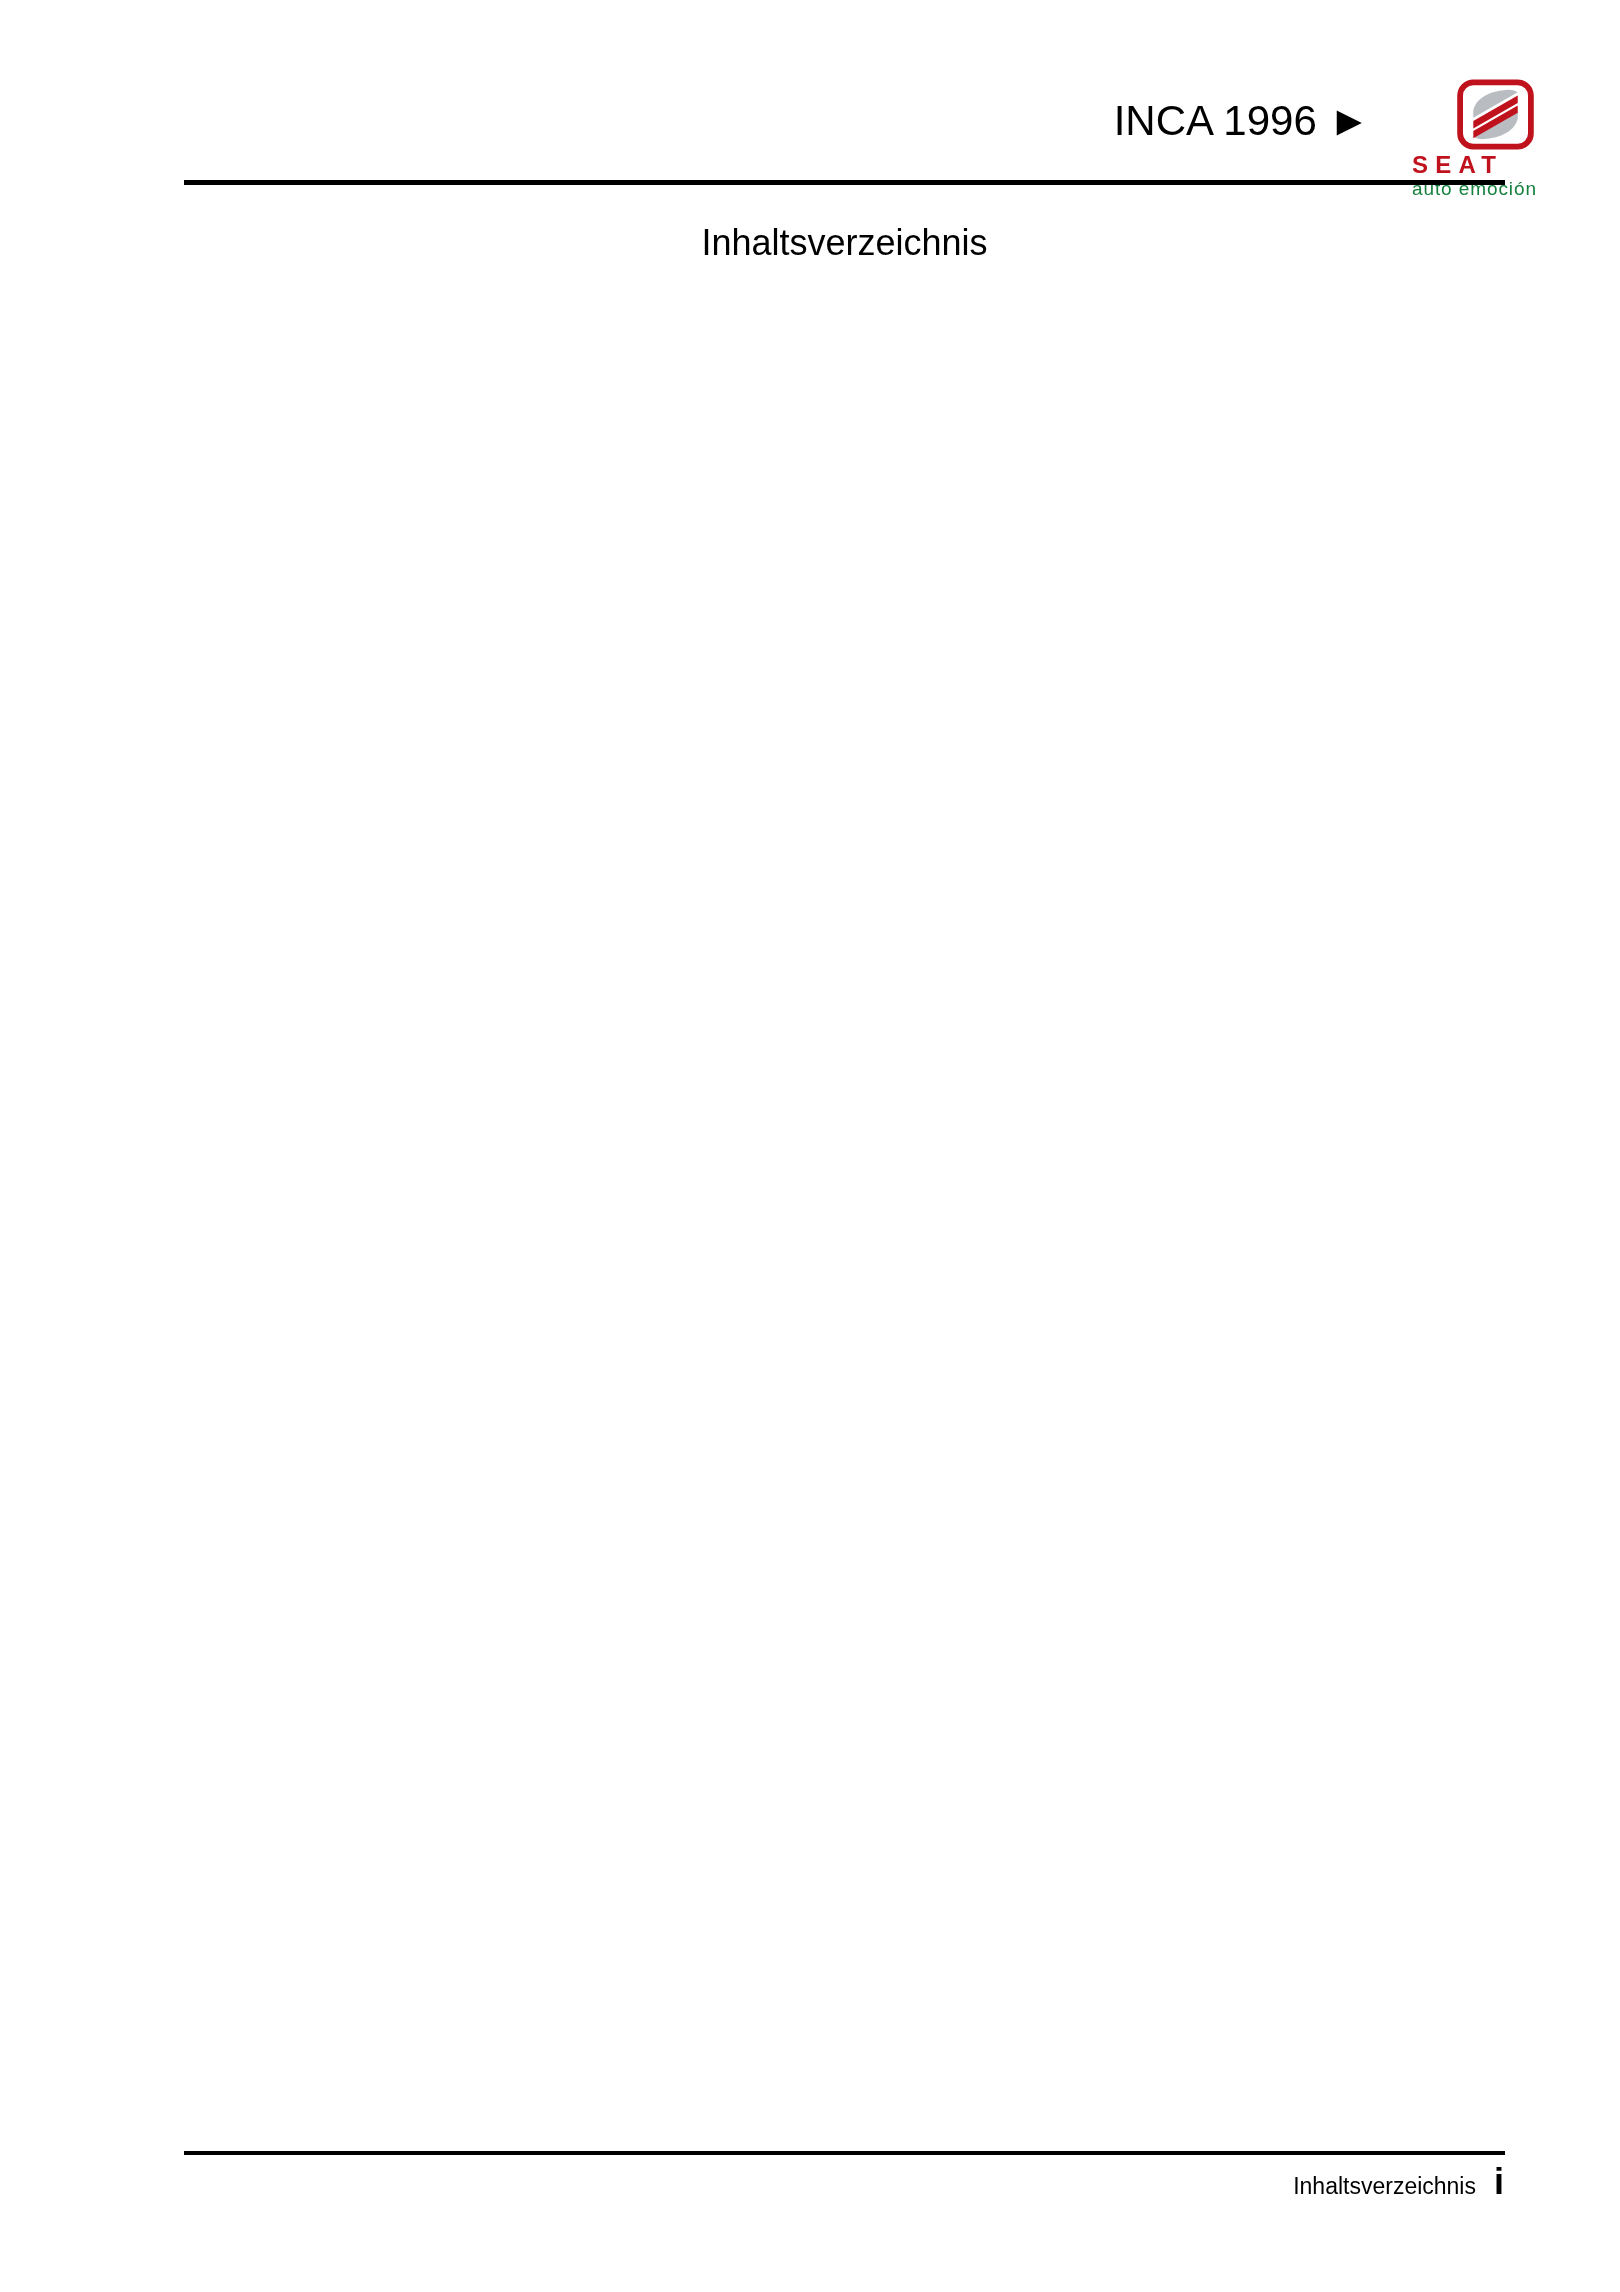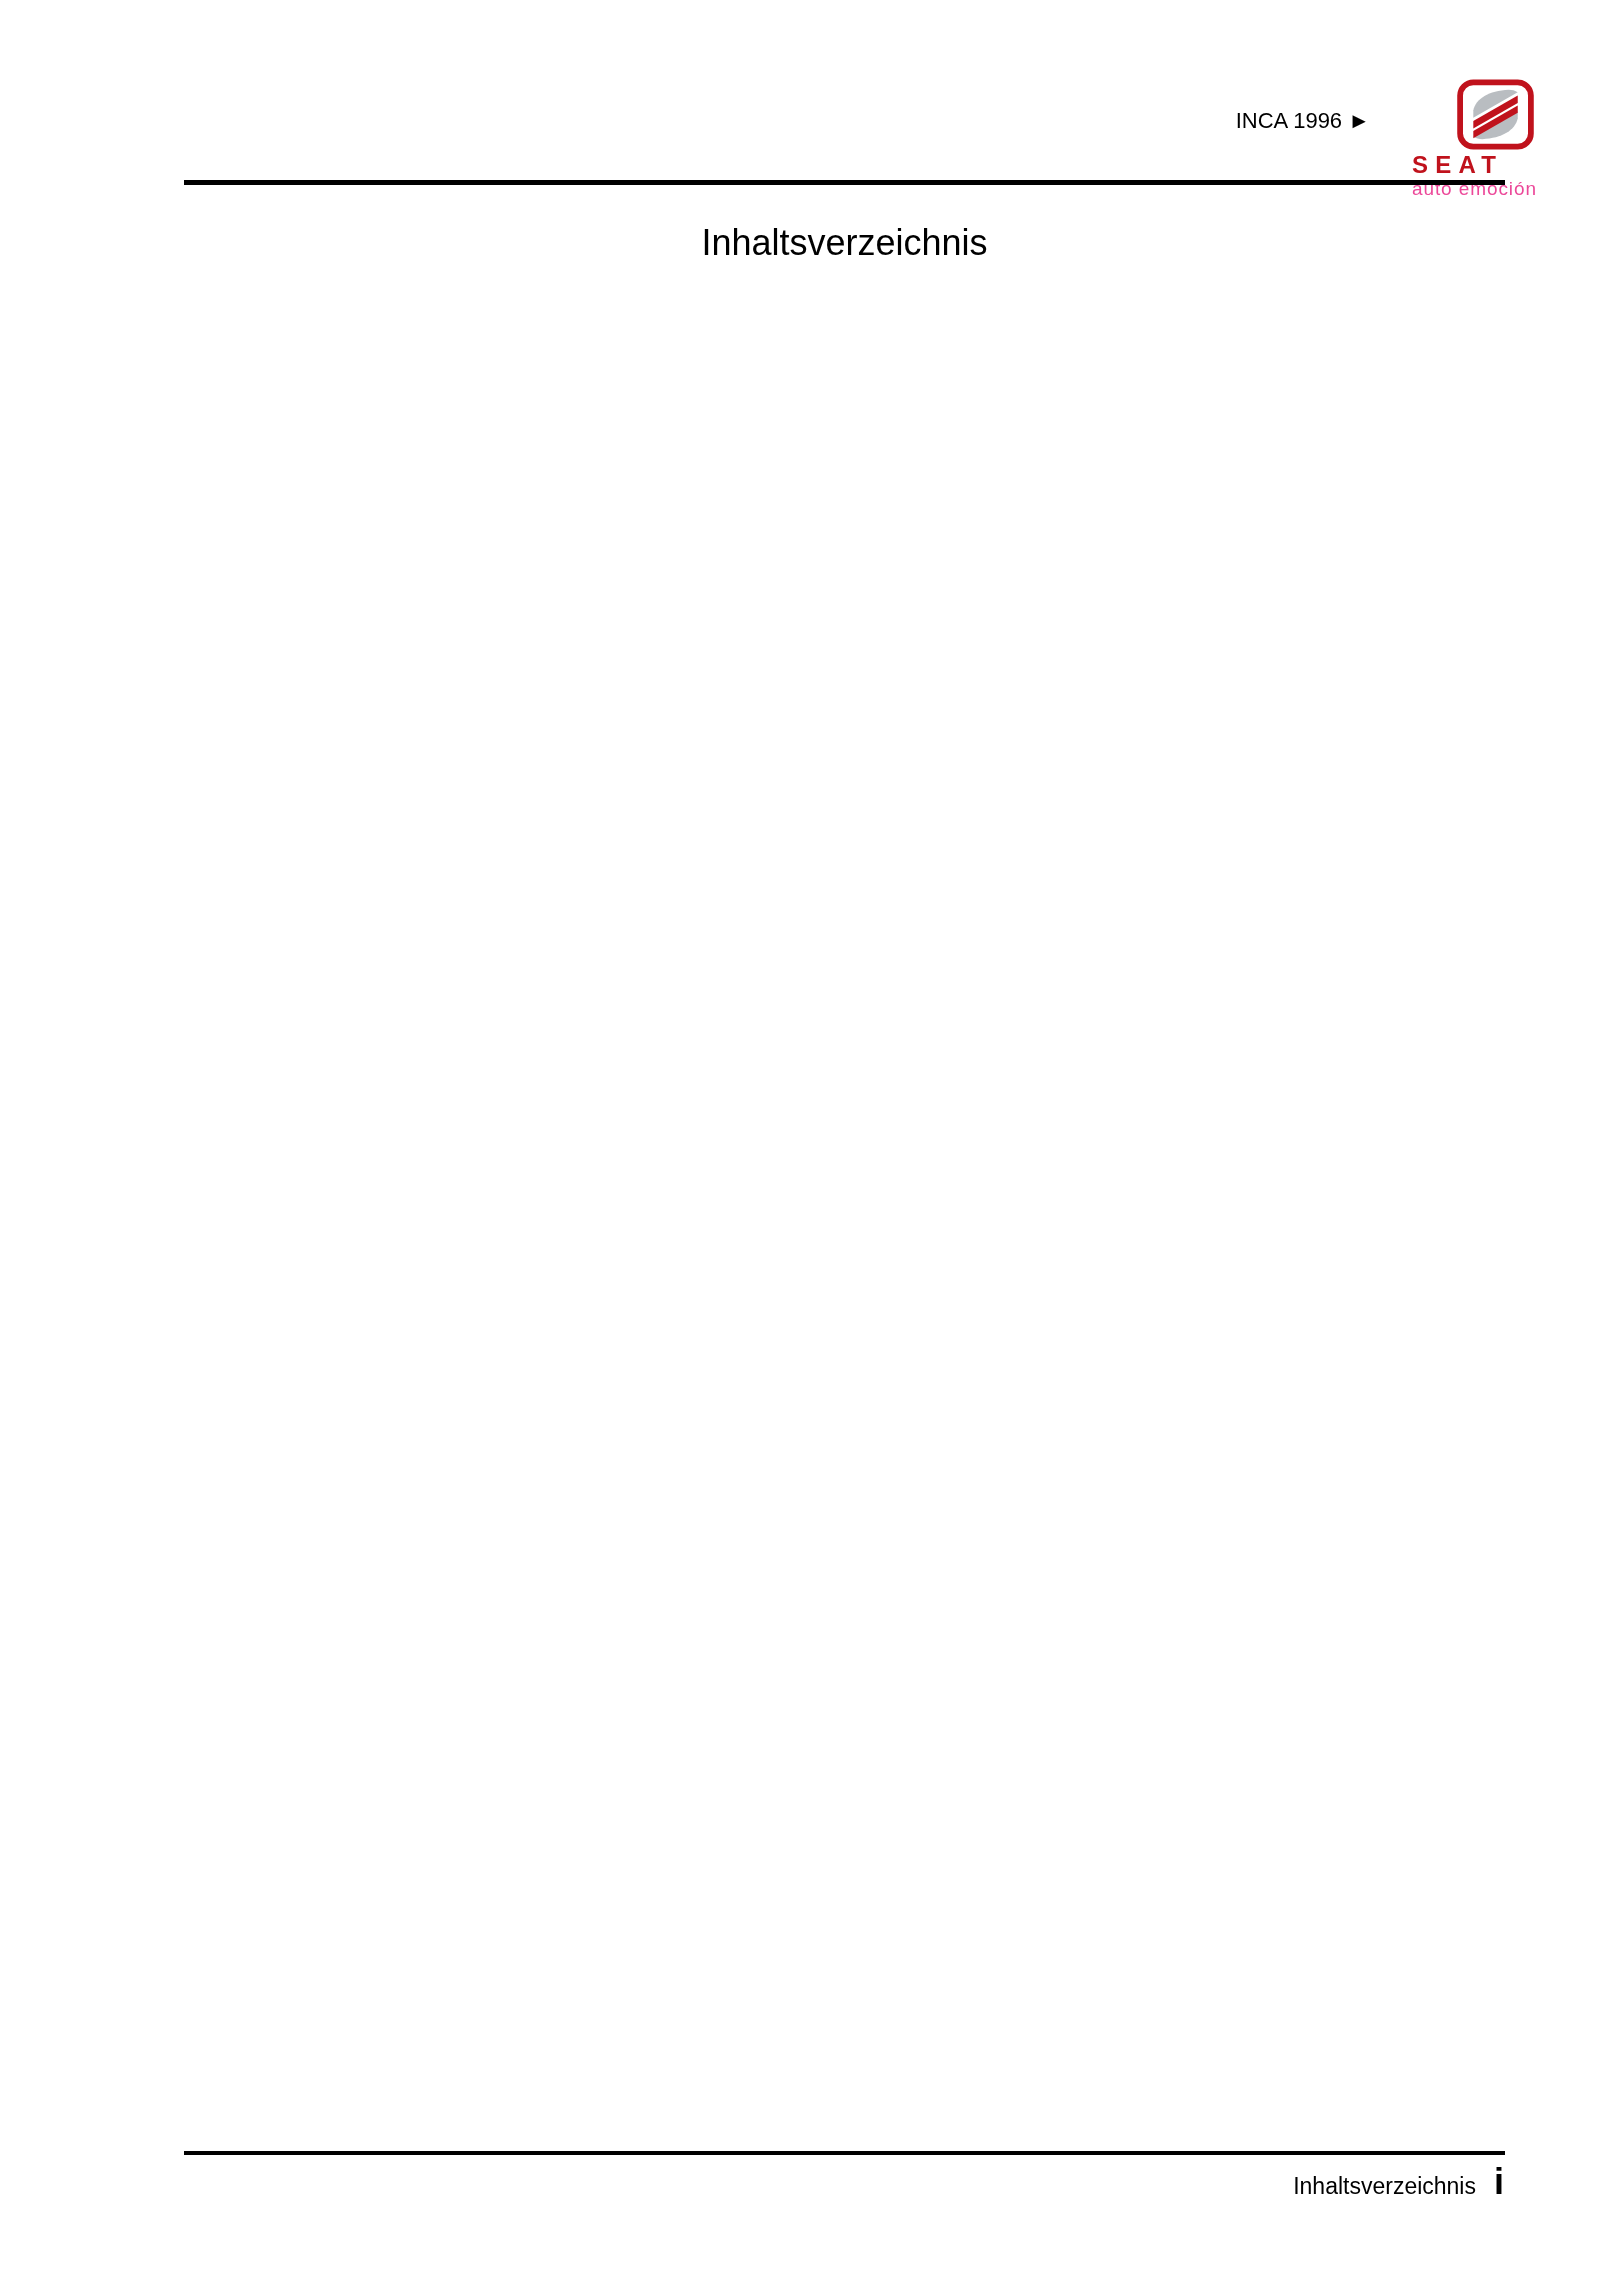--- a/index.html
+++ b/index.html
@@ -4,26 +4,26 @@
 <style>
   html,body{margin:0;padding:0;background:#9a9a9a;}
   .page{
     width:1620px;height:2293px;background:#ffffff;position:relative;
     font-family:"Liberation Sans","DejaVu Sans",sans-serif;color:#000;
     margin:0 auto;overflow:hidden;
   }
   
   .header-text{
     position:absolute;top:100px;right:250px;text-align:left;
-    font-size:22px;line-height:41px;white-space:nowrap;
+    font-size:42px;line-height:41px;white-space:nowrap;
   }
   .logo{position:absolute;top:79px;right:41px;width:167px;text-align:left;line-height:1;}
   .logo svg{display:block;margin:0 auto;}
   .seat-word{font-size:24px;font-weight:bold;color:#c0121c;letter-spacing:7.2px;margin-top:2.7px;}
-  .seat-tagline{font-size:19px;color:#ec4899;letter-spacing:0.9px;margin-top:2.7px;}
+  .seat-tagline{font-size:19px;color:#15803d;letter-spacing:0.9px;margin-top:2.7px;}
   .rule{position:absolute;left:184px;width:1321px;background:#000;}
   .rule.top{top:180px;height:4.5px;}
   .rule.bottom{top:2151px;height:3.6px;}
   
   .doc-title{
     position:absolute;top:222px;left:184px;width:1321px;
     text-align:center;font-size:36px;line-height:41px;font-weight:400;
   }
   
   .toc{position:absolute;top:315px;left:184px;width:1321px;}

